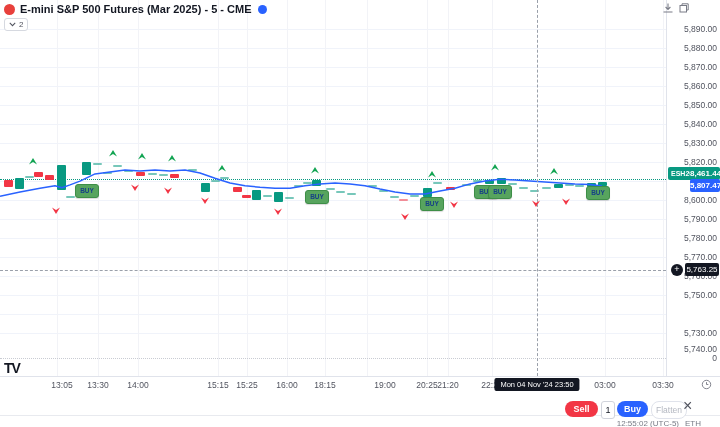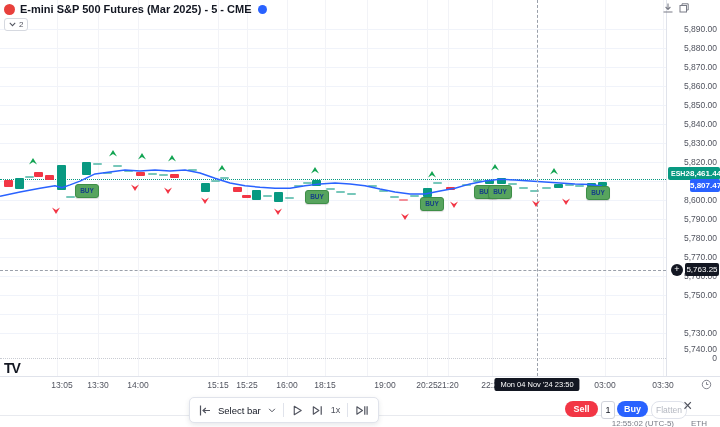--- a/index.html
+++ b/index.html
@@ -49,21 +49,21 @@
   .replay .spd{font-size:9px;color:#50535e;}
   .vsep{width:1px;height:14px;background:#e0e3eb;}
   .btn{position:absolute;height:16px;border-radius:8px;font-size:9px;font-weight:bold;color:#fff;
       text-align:center;line-height:16px;}
   .qty{position:absolute;width:12px;height:16px;border:1px solid #d1d4dc;border-radius:3px;background:#fff;
       font-size:9px;line-height:16px;text-align:center;color:#131722;}
   .flatten{position:absolute;width:34px;height:16px;border:1px solid #e0e3eb;border-radius:8px;background:#fff;
       font-size:8.5px;line-height:16px;text-align:center;color:#b4b8c1;}
   .close-x{position:absolute;left:683px;top:6px;font-size:16px;color:#50535e;line-height:16px;}
   .tf-row{position:absolute;left:4px;top:25px;display:flex;align-items:center;gap:8px;font-size:8px;color:#51545f;}
-  .clock{position:absolute;right:13px;top:27px;font-size:8px;color:#787b86;display:flex;gap:17px;}
+  .clock{position:absolute;right:19px;top:27px;font-size:8px;color:#787b86;display:flex;gap:6px;}
   .topright{position:absolute;top:2px;left:662px;display:flex;gap:4px;}
   .tr-btn{width:12px;height:12px;color:#787b86;}
   svg{display:block;}
 </style>
 </head>
 <body>
 
 <div class="app">
 
   <div class="pane" id="pane">
@@ -323,44 +323,20 @@
       <div class="xlab" style="left: 448px;">21:20</div>
       <div class="xlab" style="left: 492px;">22:25</div>
       <div class="xlab" style="left: 605px;">03:00</div>
       <div class="xlab" style="left: 663px;">03:30</div>
       <div class="xcross" style="left: 537px;">Mon 04 Nov '24  23:50</div>
     </div>
 
   <div class="bottom">
     <div class="sep"></div>
 
-    <div class="replay">
-      <svg class="ic" width="12" height="13" viewBox="0 0 12 13">
-          <path d="M1.5,1.5 V11.5" stroke="#50535e" stroke-width="1.2" fill="none"></path>
-          <path d="M11,6.5 H4.5 M6.8,4 L4,6.5 L6.8,9" stroke="#50535e" stroke-width="1.1" fill="none"></path>
-        </svg>
-      <span class="txt">Select bar</span>
-      <svg width="8" height="5" viewBox="0 0 9 6">
-          <path d="M1,1 L4.5,4.5 L8,1" stroke="#50535e" stroke-width="1.2" fill="none"></path>
-        </svg>
-      <span class="vsep"></span>
-      <svg width="13" height="13" viewBox="0 0 14 14">
-          <path d="M3.5,2.5 L11,7 L3.5,11.5 Z" stroke="#50535e" stroke-width="1.2" fill="none" stroke-linejoin="round"></path>
-        </svg>
-      <svg width="13" height="13" viewBox="0 0 14 14">
-          <path d="M2.5,3 L8.5,7 L2.5,11 Z" stroke="#50535e" stroke-width="1.2" fill="none" stroke-linejoin="round"></path>
-          <path d="M11,2.5 V11.5" stroke="#50535e" stroke-width="1.3"></path>
-        </svg>
-      <span class="spd">1x</span>
-      <span class="vsep"></span>
-      <svg width="14" height="13" viewBox="0 0 15 14">
-          <path d="M2,3 L8,7 L2,11 Z" stroke="#50535e" stroke-width="1.2" fill="none" stroke-linejoin="round"></path>
-          <path d="M10.5,2.5 V11.5 M13,2.5 V11.5" stroke="#50535e" stroke-width="1.3"></path>
-        </svg>
-    </div>
 
     <div class="btn" style="left:565px;top:9px;width:33px;background:#f23645;">Sell</div>
     <div class="qty" style="left:601px;top:9px;">1</div>
     <div class="btn" style="left:617px;top:9px;width:31px;background:#2962ff;">Buy</div>
     <div class="flatten" style="left:651px;top:9px;">Flatten</div>
     <div class="close-x">×</div>
 
 
     <div class="clock">
       <span>12:55:02 (UTC-5)</span>

